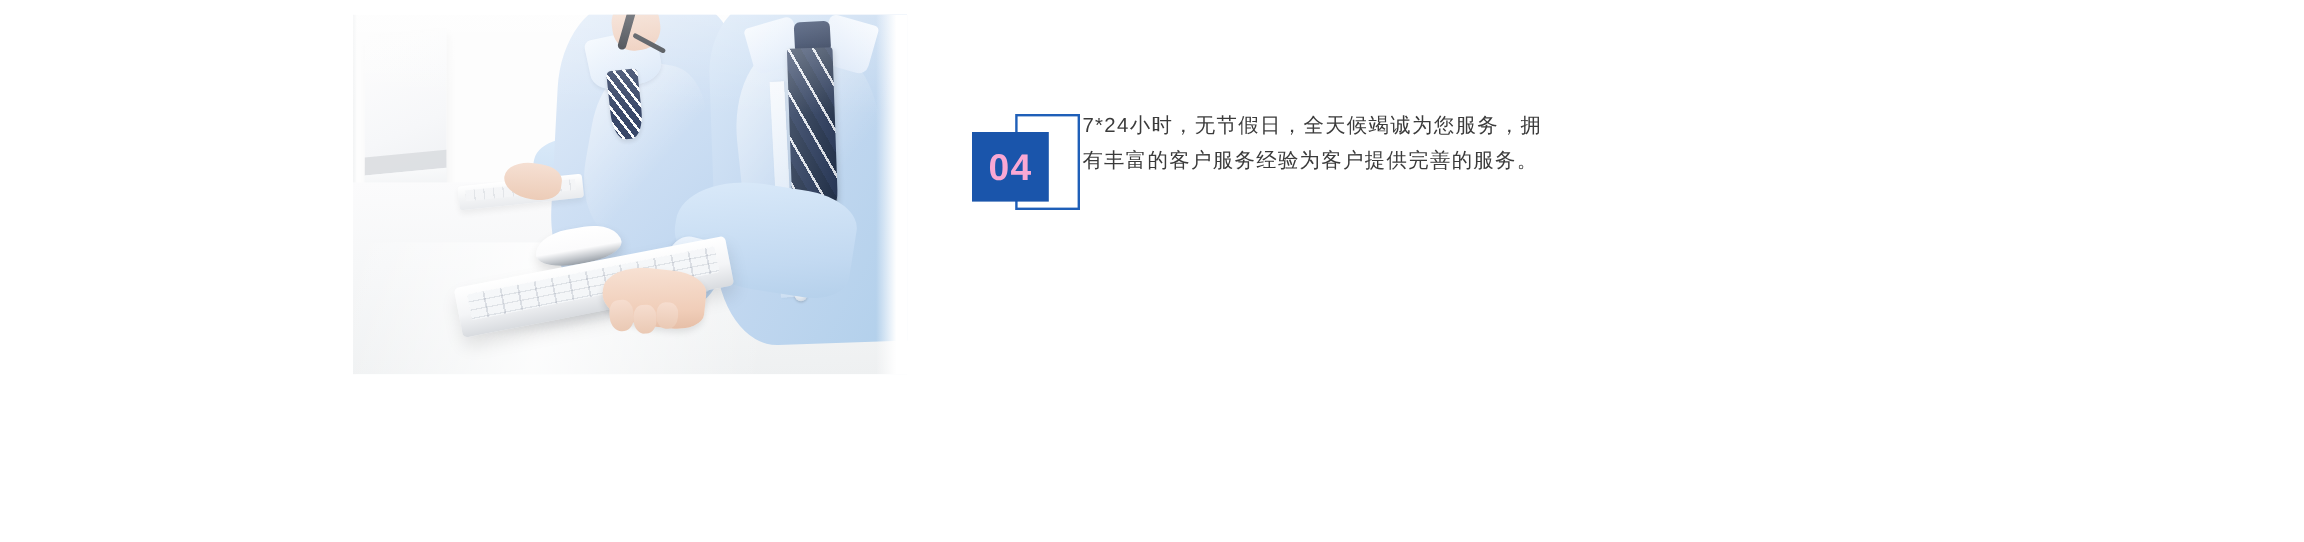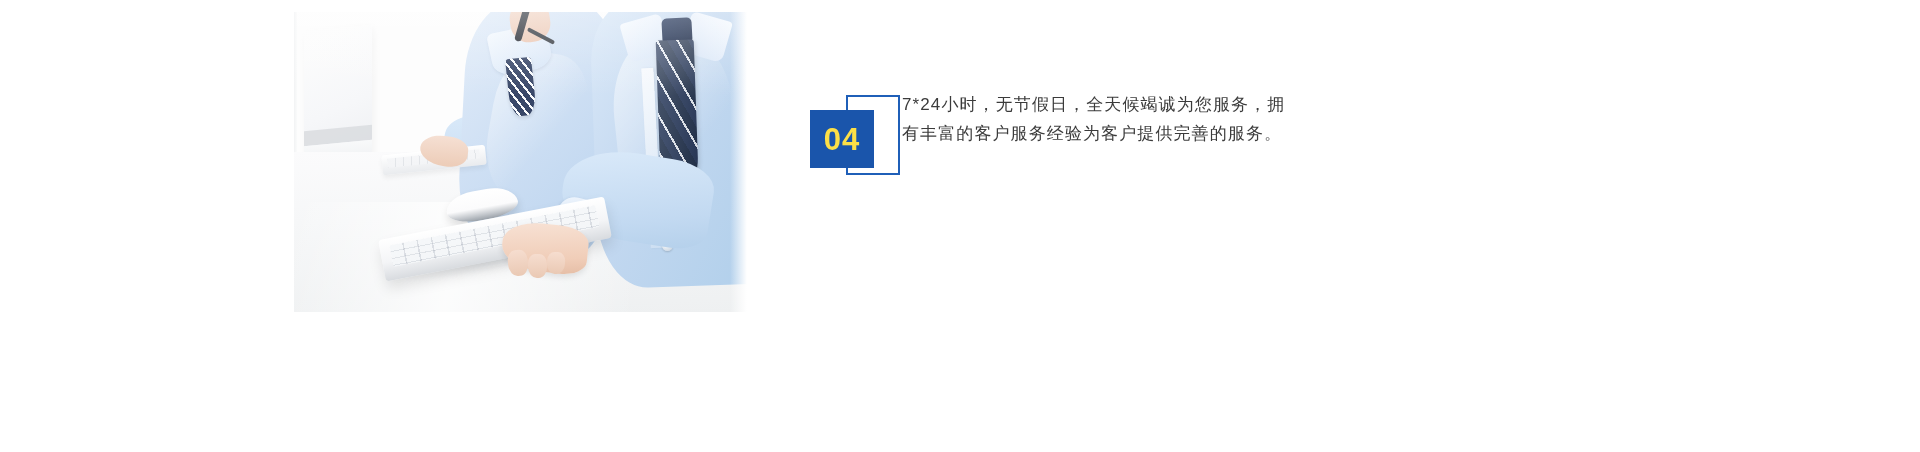--- a/index.html
+++ b/index.html
@@ -392,21 +392,21 @@
     left: 0px;
     top: 15px;
     width: 64px;
     height: 58px;
     background: #1a55ab;
     display: flex;
     align-items: center;
     justify-content: center;
   }
   .badge-num {
-    color: #fde047;
+    color: #f9a8d4;
     font-size: 31px;
     font-weight: 700;
     letter-spacing: 1px;
     line-height: 1;
     font-family: "Liberation Sans", "DejaVu Sans", sans-serif;
   }
 
   
   .text-block {
     position: absolute;

